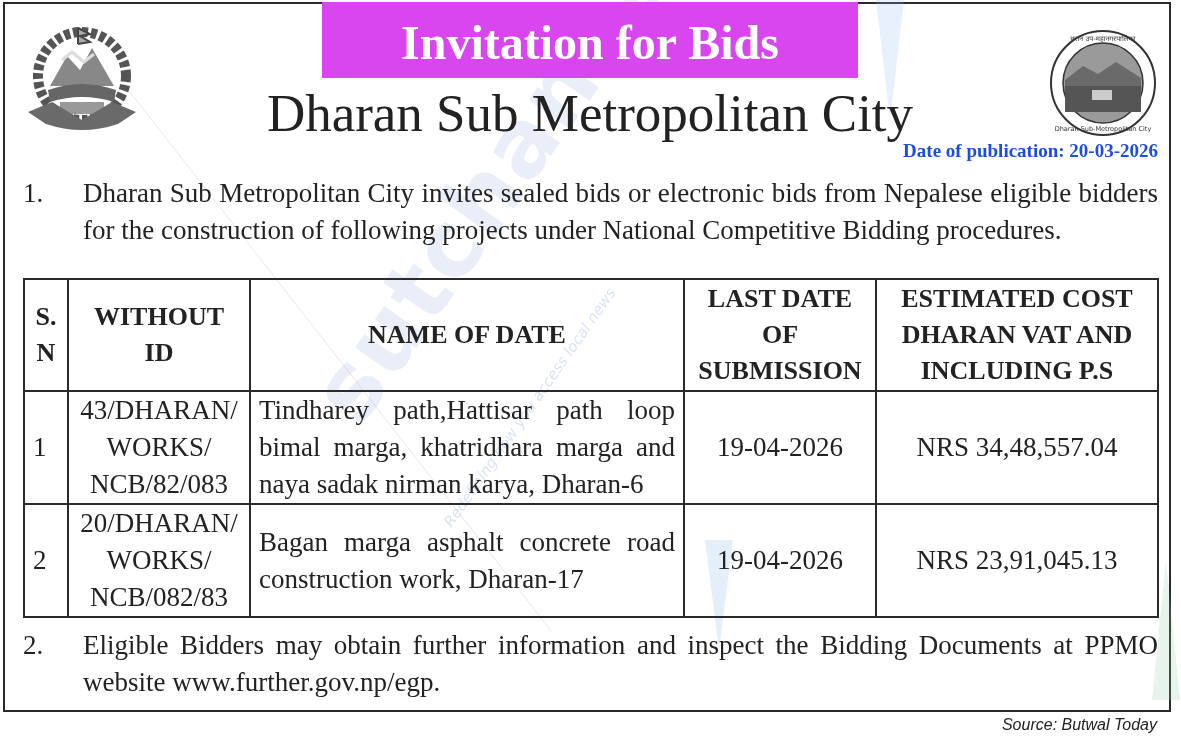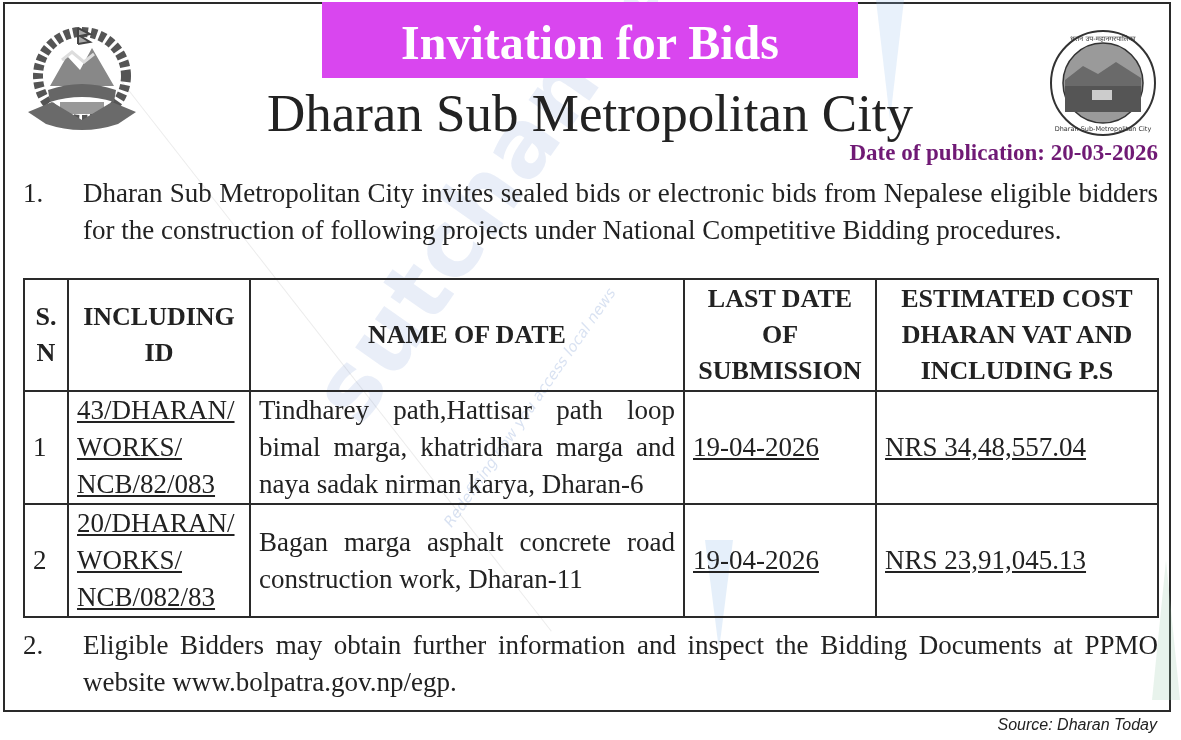--- a/index.html
+++ b/index.html
@@ -10,32 +10,32 @@
   .wm-small { left:440px; top:520px; transform:rotate(-55deg); transform-origin:left top; font-family:"DejaVu Sans", sans-serif; font-style:italic; font-size:15px; color:rgba(120,150,210,0.28); }
   .wm-line { position:absolute; left:120px; top:80px; width:1px; height:700px; background:rgba(180,180,180,0.25); transform:rotate(-38deg); transform-origin:top left; }
   .wm-spike { position:absolute; width:0; height:0; border-left:14px solid transparent; border-right:14px solid transparent; }
   .spike1 { left:876px; top:0px; border-top:120px solid rgba(150,190,235,0.22); }
   .spike2 { left:705px; top:540px; border-top:110px solid rgba(150,190,235,0.25); }
   .spike3 { left:1152px; top:560px; border-bottom:140px solid rgba(150,200,170,0.22); }
   .emblem { position:absolute; left:22px; top:24px; width:120px; height:112px; }
   .seal { position:absolute; left:1048px; top:28px; width:110px; height:110px; }
   .title-box { position:absolute; left:322px; top:2px; width:536px; height:76px; background:#d946ef; color:#ffffff; font-weight:bold; font-size:48px; text-align:center; line-height:82px; }
   .org-name { position:absolute; left:150px; top:82px; width:880px; text-align:center; font-weight:normal; font-size:53px; line-height:62px; color:#222; }
-  .pub-date { position:absolute; right:23px; top:140px; font-weight:bold; font-size:23px; color:#701a75; }
+  .pub-date { position:absolute; right:23px; top:140px; font-weight:bold; font-size:19px; color:#1d4ed8; }
   .para { position:absolute; left:23px; font-size:27px; line-height:37px; color:#222; }
   .para .num { position:absolute; left:0; top:0; }
   .para .body { margin-left:60px; text-align:justify; text-align-last:left; }
   .para1 { top:175px; width:1135px; }
   .para2 { top:627px; width:1135px; }
   table.bids { position:absolute; left:23px; top:278px; border-collapse:collapse; table-layout:fixed; }
   table.bids th, table.bids td { border:2px solid #2a2a2a; padding:0 8px; vertical-align:middle; color:#222; }
   table.bids th { font-weight:bold; font-size:26px; line-height:36px; text-align:center; height:110px; }
   table.bids td { font-size:27px; line-height:37px; height:110px; }
   .c-sn { width:44px; } .c-id { width:182px; } .c-work { width:434px; } .c-date { width:192px; } .c-cost { width:282px; }
-  td.center { text-align:left;text-decoration:underline; }
+  td.center { text-align:center; }
   td.left { text-align:left; }
   td.work { text-align:justify; text-align-last:left; }
   .source { position:absolute; right:24px; top:716px; font-family:"Liberation Sans", sans-serif; font-style:italic; font-size:16px; color:#222; }
 </style>
 </head>
 <body>
 
 <div class="frame"></div>
 
 <div class="wm-line"></div>
@@ -85,42 +85,42 @@
   <colgroup>
     <col class="c-sn">
       <col class="c-id">
       <col class="c-work">
       <col class="c-date">
       <col class="c-cost">
   </colgroup>
   <thead>
     <tr>
       <th>S. N</th>
-      <th>INCLUDING ID</th>
+      <th>WITHOUT ID</th>
       <th>NAME OF DATE</th>
       <th>LAST DATE OF SUBMISSION</th>
       <th>ESTIMATED COST DHARAN VAT AND INCLUDING P.S</th>
     </tr>
   </thead>
   <tbody>
     <tr>
       <td class="left">1</td>
       <td class="center">43/DHARAN/ WORKS/ NCB/82/083</td>
       <td class="work">Tindharey path,Hattisar path loop bimal marga, khatridhara marga and naya sadak nirman karya, Dharan-6</td>
       <td class="center">19-04-2026</td>
       <td class="center">NRS 34,48,557.04</td>
     </tr>
     <tr>
       <td class="left">2</td>
       <td class="center">20/DHARAN/ WORKS/ NCB/082/83</td>
-      <td class="work">Bagan marga asphalt concrete road construction work, Dharan-11</td>
+      <td class="work">Bagan marga asphalt concrete road construction work, Dharan-17</td>
       <td class="center">19-04-2026</td>
       <td class="center">NRS 23,91,045.13</td>
     </tr>
   </tbody>
 </table>
 
 <div class="para para2">
   <span class="num">2.</span>
-  <div class="body">Eligible Bidders may obtain further information and inspect the Bidding Documents at PPMO website www.bolpatra.gov.np/egp.</div>
+  <div class="body">Eligible Bidders may obtain further information and inspect the Bidding Documents at PPMO website www.further.gov.np/egp.</div>
 </div>
 
-<div class="source">Source: Dharan Today</div>
+<div class="source">Source: Butwal Today</div>
 
 </body></html>

